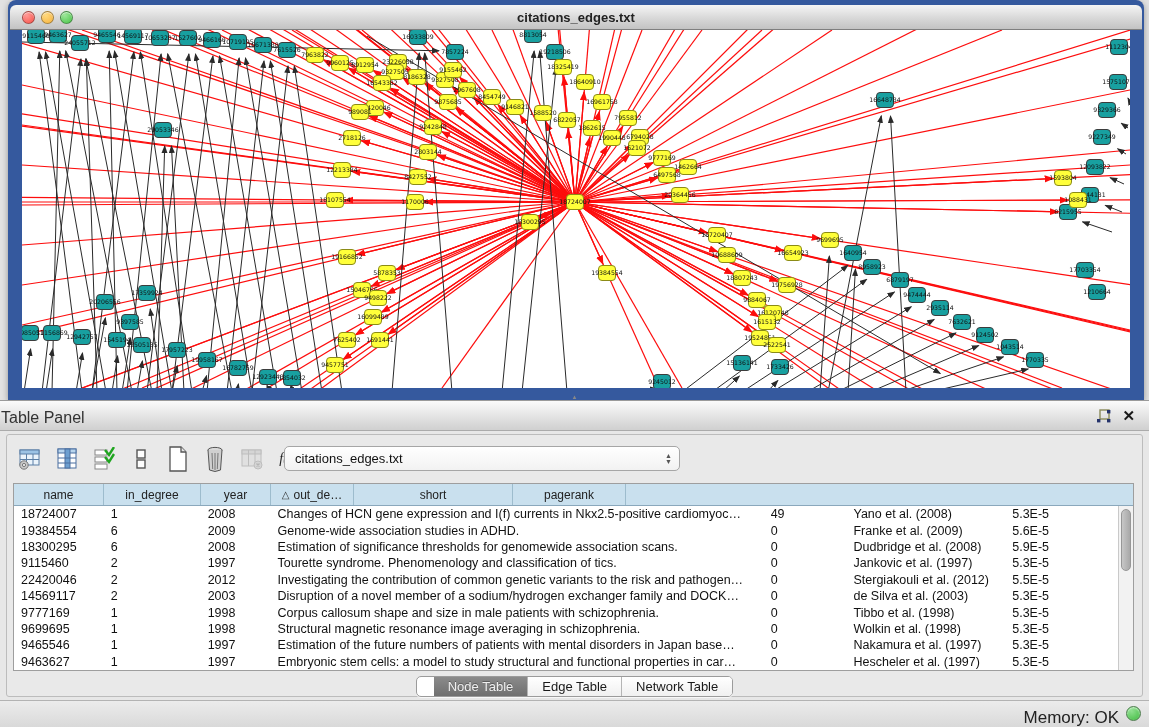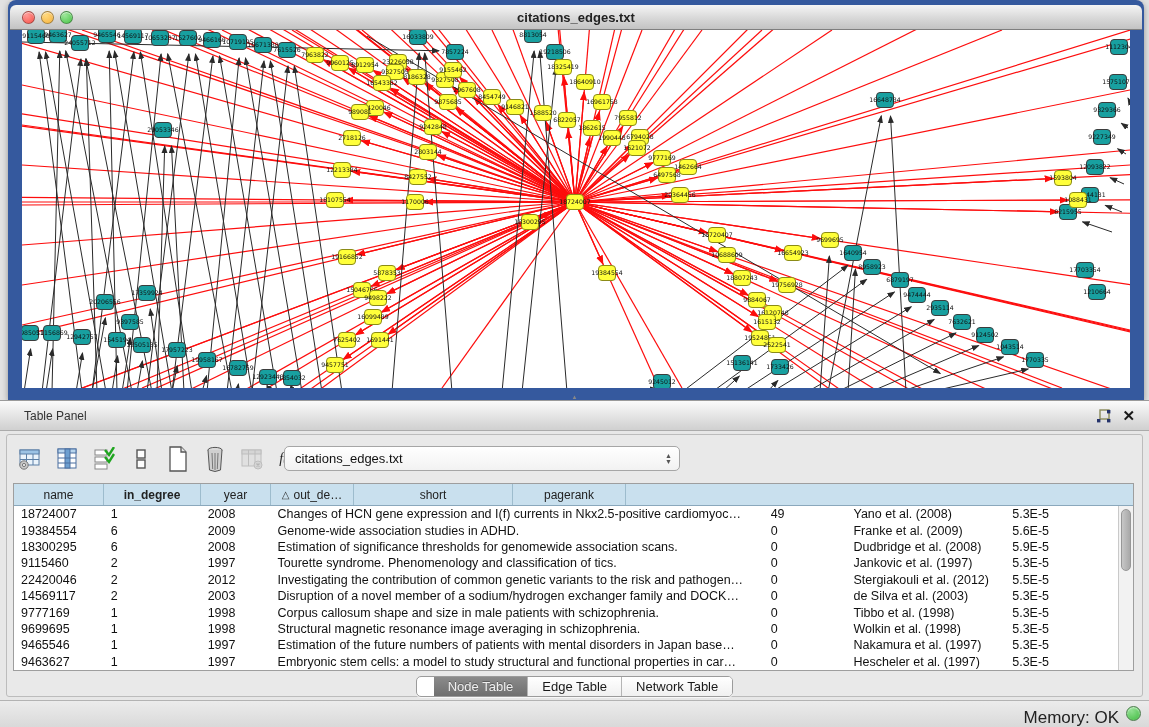--- a/index.html
+++ b/index.html
@@ -27,21 +27,21 @@
 
   
   #splitter { position:absolute; left:0; top:393px; width:1149px; height:7px; }
   #splitter .grip { position:absolute; left:570px; top:1px; width:9px; height:5px;
     color:#888; font-size:7px; line-height:5px; text-align:center; }
 
   
   #tp-header { position:absolute; left:0; top:400px; width:1149px; height:31px;
     background:linear-gradient(#fbfbfb,#dcdcdc 70%,#d0d0d0); border-top:1px solid #9a9a9a;
     border-bottom:1px solid #ababab; }
-  #tp-title { position:absolute; left:24px; top:8px; font-size:12px; color:#333; }
+  #tp-title { position:absolute; left:1px; top:8px; font-size:16px; color:#333; }
   #tp-float { position:absolute; right:38px; top:8px; width:15px; height:15px; cursor:pointer; }
   #tp-close { position:absolute; right:14px; top:6px; font-size:15px; font-weight:bold; color:#1a1a1a; cursor:pointer; }
 
   #tp-body { position:absolute; left:6px; top:434px; width:1137px; height:263px;
     background:#e9e9e9; border:1px solid #bcbcbc; border-radius:3px; }
 
   #tp-toolbar { position:absolute; left:10px; top:8px; height:32px; display:flex; align-items:center; gap:11px; }
   .tbtn { width:26px; height:26px; display:flex; align-items:center; justify-content:center; cursor:pointer; }
   .tbtn svg { display:block; }
   #fx-label { font-size:14px; font-family:"Liberation Serif", serif; font-style:italic; color:#222; }
@@ -860,21 +860,21 @@
         <span>▲</span>
         <span>▼</span>
       </span>
     </div>
 
     <div id="data-table">
       <div id="thead">
           <div class="th" style="width: 90px;">
             <span>name</span>
           </div>
-          <div class="th" style="width: 97px; font-weight: bold;">
+          <div class="th" style="width: 97px;">
             <span>in_degree</span>
           </div>
           <div class="th" style="width: 70px;">
             <span>year</span>
           </div>
           <div class="th" style="width: 83px;">
             <span class="sort">△</span>
             <span>out_de…</span>
           </div>
           <div class="th" style="width: 159px;">

